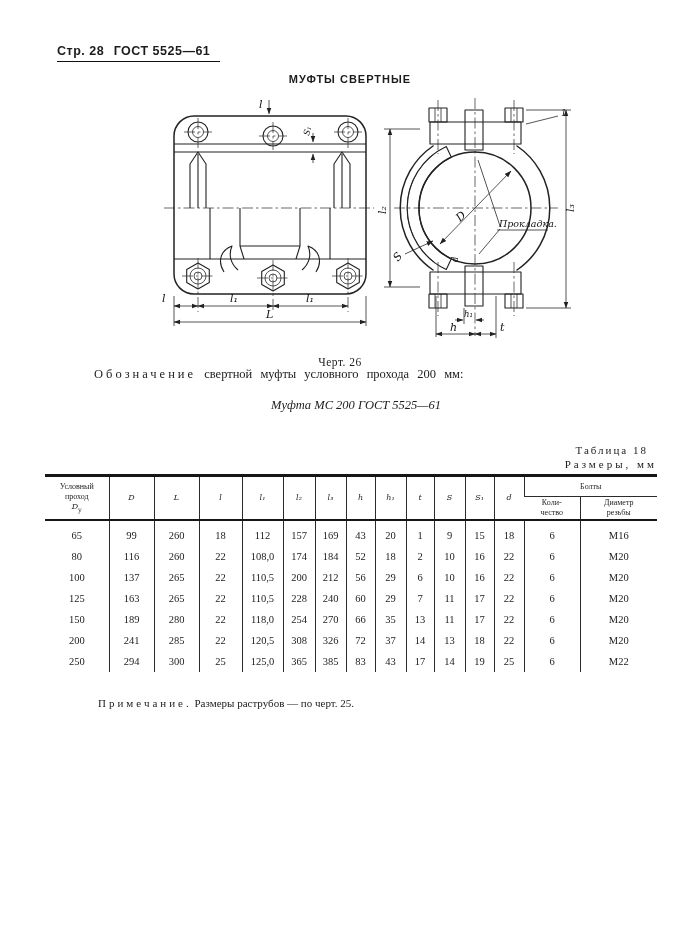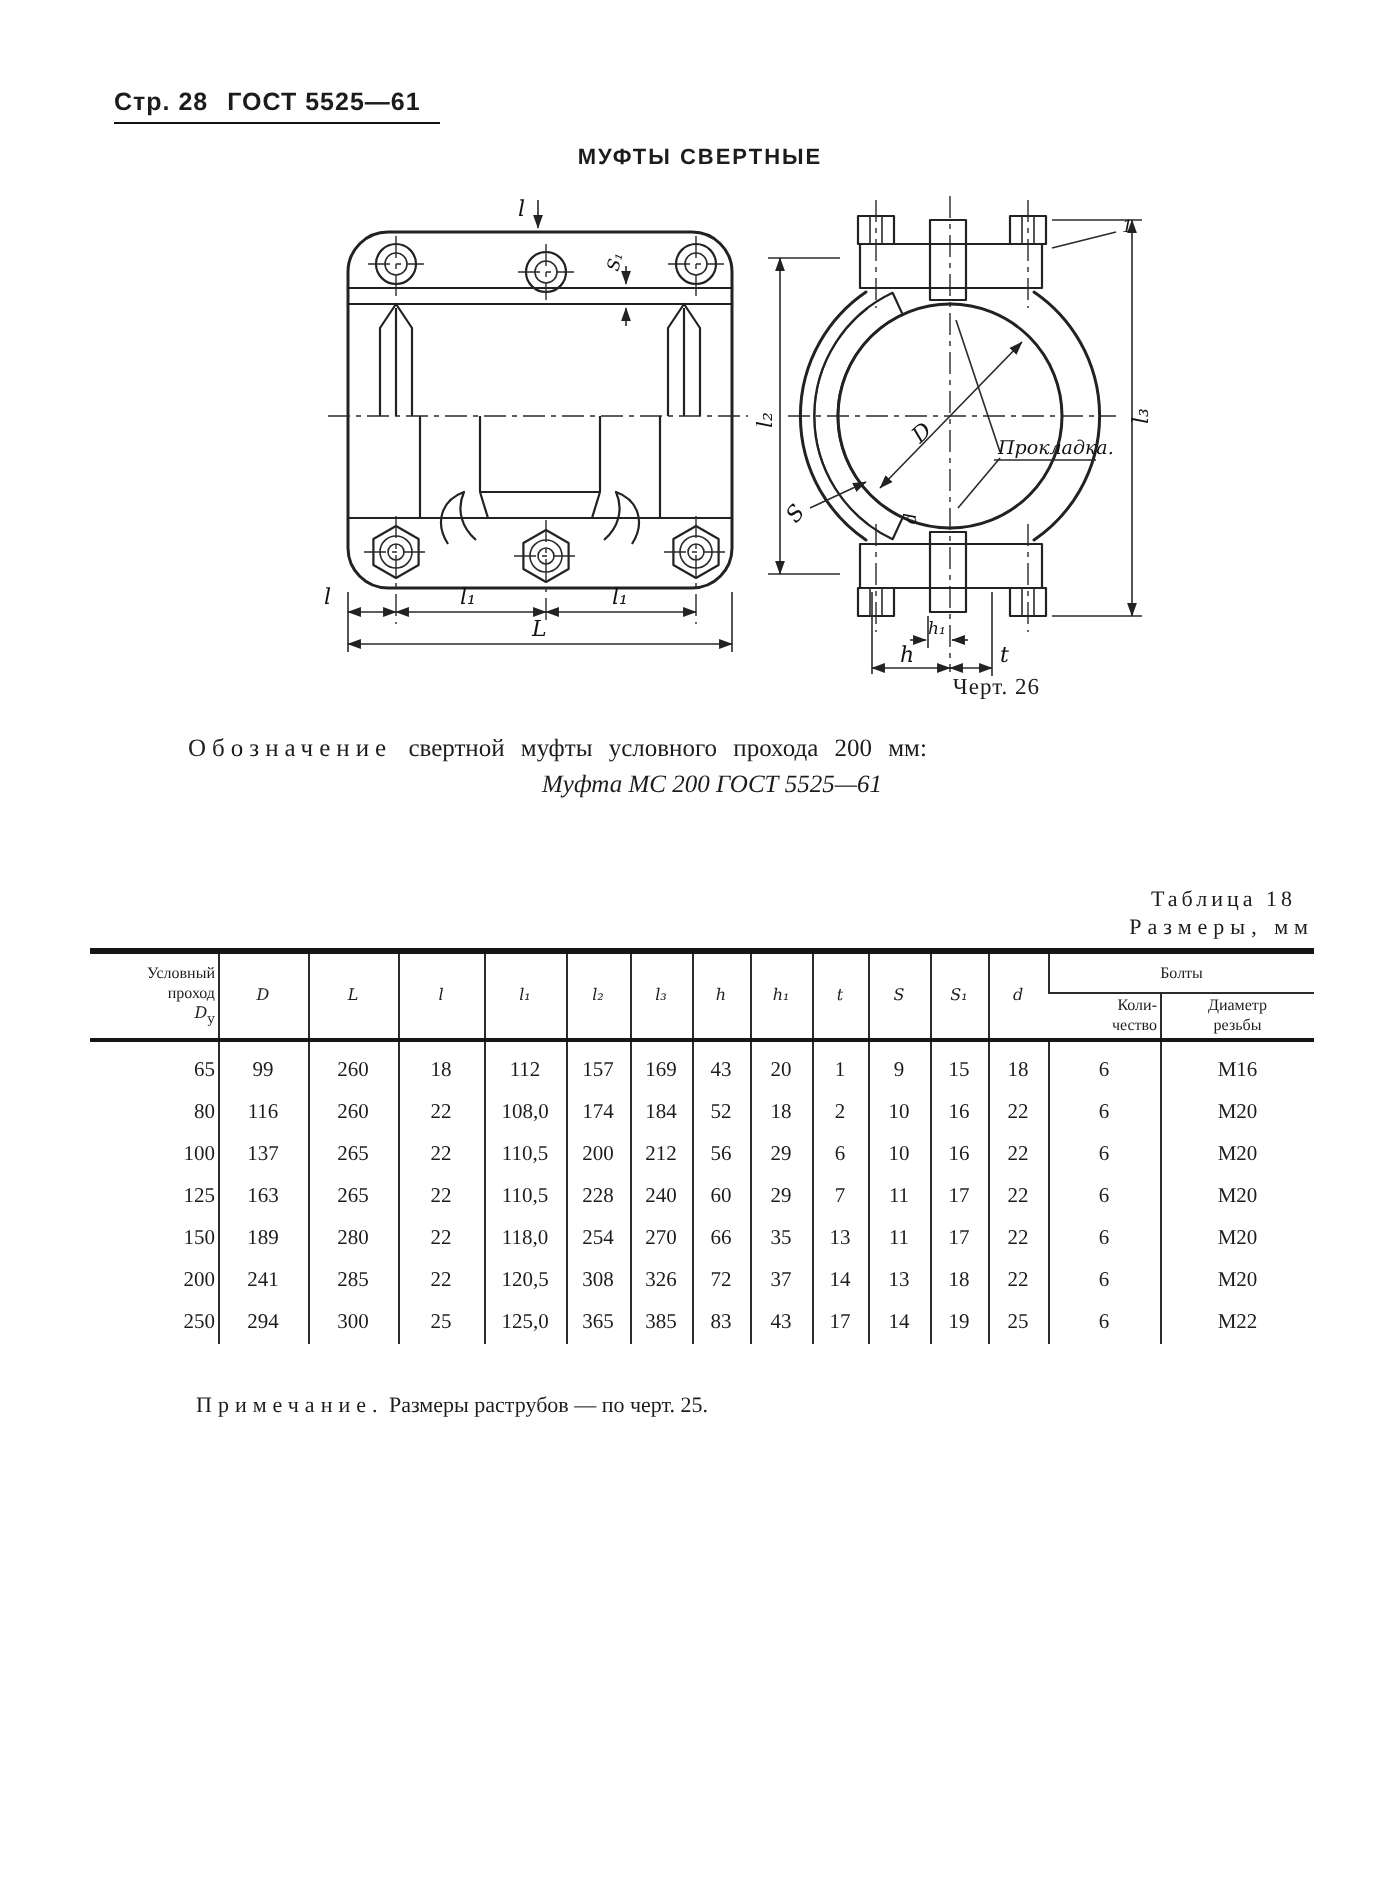--- a/index.html
+++ b/index.html
@@ -26,43 +26,43 @@
   .svgL{left:0;} .svgR{left:218px;}
   .ln{fill:none;stroke:#222;stroke-width:1.5;stroke-linejoin:round;stroke-linecap:round;}
   .md{fill:none;stroke:#222;stroke-width:1.1;stroke-linejoin:round;}
   .tn{fill:none;stroke:#2a2a2a;stroke-width:.8;}
   .cl{fill:none;stroke:#2a2a2a;stroke-width:.7;stroke-dasharray:11 3 2.5 3;}
   .dim{fill:none;stroke:#2a2a2a;stroke-width:.8;}
   .lbl{font:italic 11px "DejaVu Serif", serif;fill:#111;}
   .lbs{font:italic 8.5px "DejaVu Serif", serif;fill:#111;}
   .gtx{font:italic 9.5px "DejaVu Serif", serif;fill:#111;}
   .caption{
-    position:absolute;left:160px;top:338px;width:360px;text-align:right;
+    position:absolute;left:160px;top:356px;width:360px;text-align:center;
     font-size:11.5px;letter-spacing:.5px;
   }
   
   .desig{position:absolute;left:16px;top:367px;width:700px;font-size:12.5px;}
   .desig .d1{margin-left:78px;word-spacing:5px;}
   .desig .d1 .sp{letter-spacing:3px;}
-  .desig .d2{width:560px;margin-left:60px;text-align:center;font-style:italic;margin-top:3px;font-size:12.5px;}
+  .desig .d2{width:560px;margin-left:60px;text-align:center;font-style:italic;margin-top:16px;font-size:12.5px;}
   
   .tbl-label{position:absolute;right:52px;top:444px;font-size:11px;letter-spacing:2px;margin-left:32px;}
   .tbl-units{position:absolute;left:45px;top:458px;width:612px;text-align:right;font-size:11px;letter-spacing:3px;}
   table.gt{
     position:absolute;left:45px;top:474px;width:612px;
     border-collapse:collapse;table-layout:fixed;
     border-top:3px solid #161616;
     font-family:"Liberation Serif", serif;
   }
   table.gt th{
     font-weight:normal;font-size:8px;line-height:1.25;text-align:center;vertical-align:middle;
     padding:1px 1px;
   }
   table.gt th,table.gt td{border-left:1px solid #2b2b2b;}
-  table.gt th:first-child,table.gt td:first-child{border-left:none;text-align:right;}
+  table.gt th:first-child,table.gt td:first-child{border-left:none;}
   table.gt thead tr.sub th{border-bottom:2.6px solid #161616;}
   table.gt thead th.span2{border-bottom:2.6px solid #161616;}
   table.gt th.grp{border-bottom:1px solid #2b2b2b;height:17px;}
   table.gt td{
     text-align:center;font-size:10.5px;height:21px;padding:0 1px;vertical-align:middle;
   }
   table.gt tbody tr:first-child td{padding-top:4px;}
   .sym{font-style:italic;font-family:"DejaVu Serif", serif;}
   .dy-sym{font-style:italic;font-family:"DejaVu Serif", serif;}
   .dy-sym sub{font-size:6.5px;font-style:normal;}

